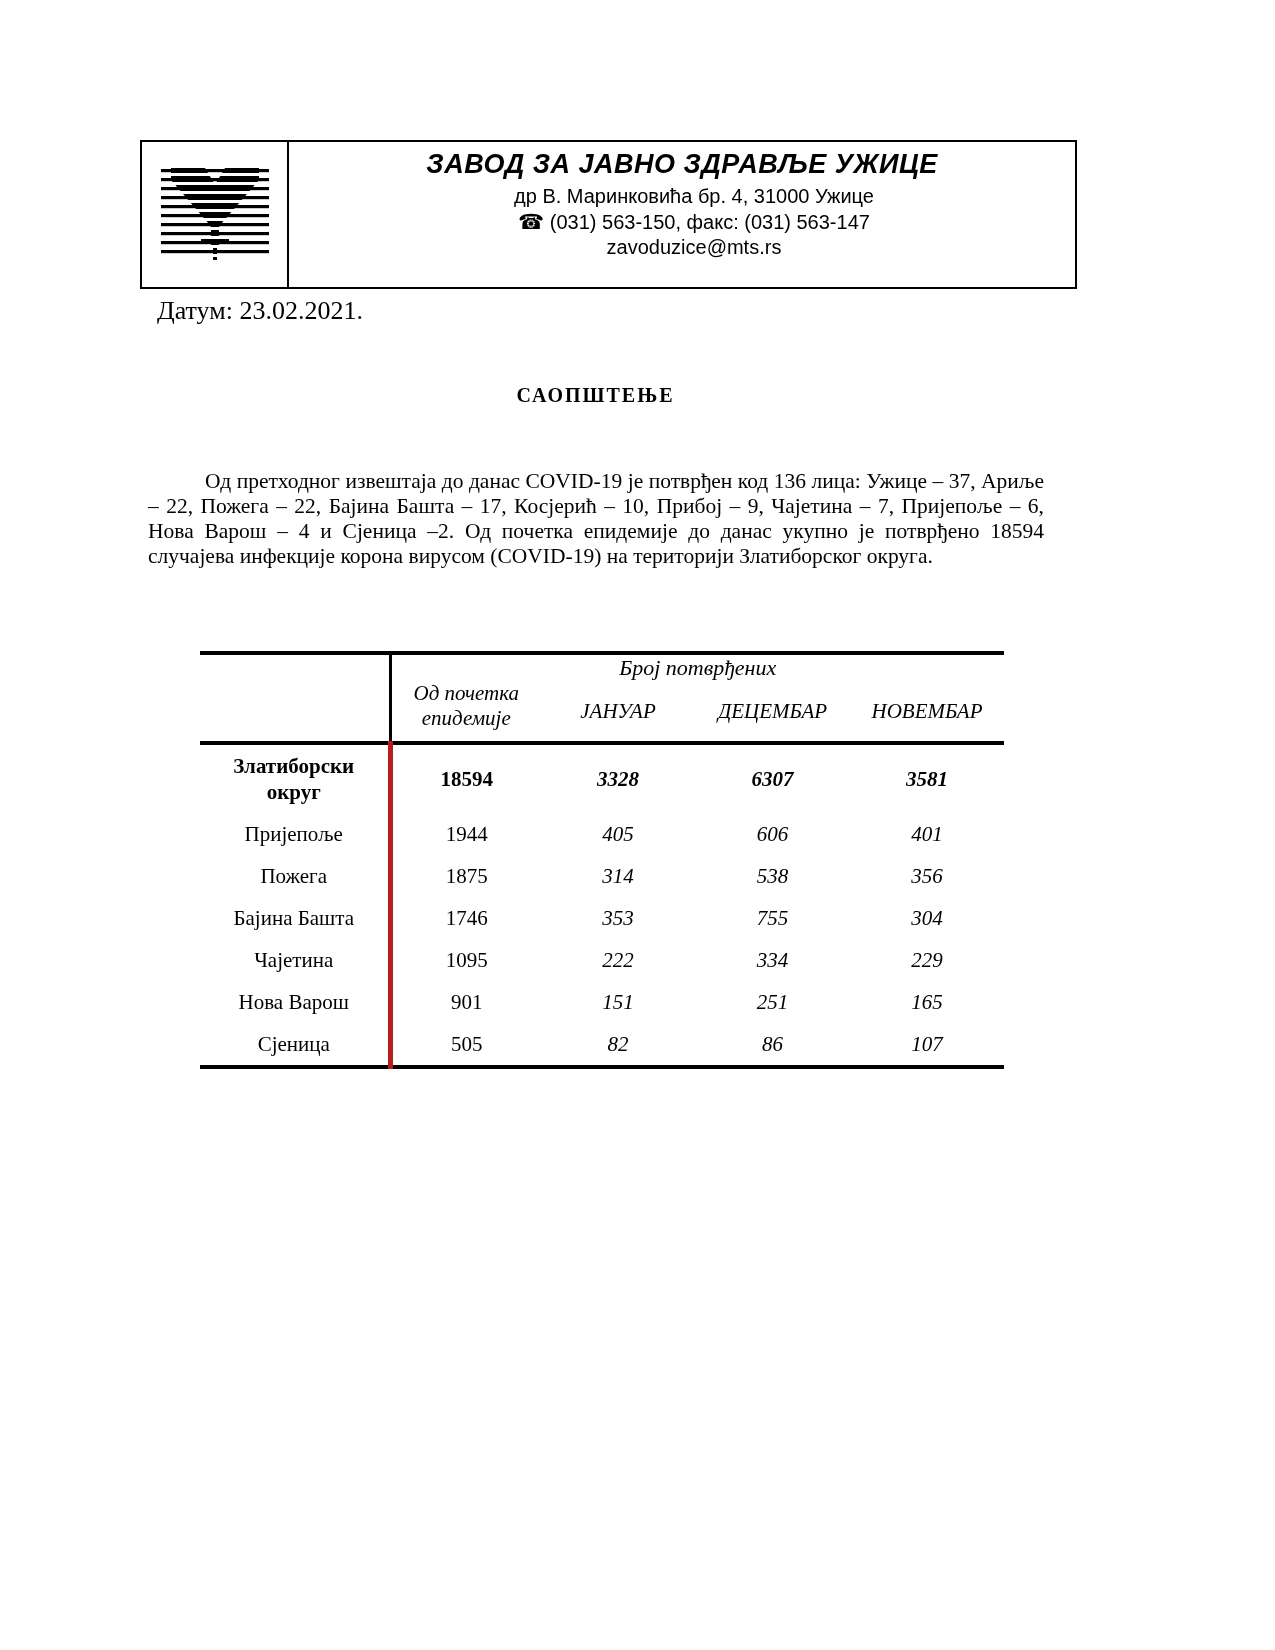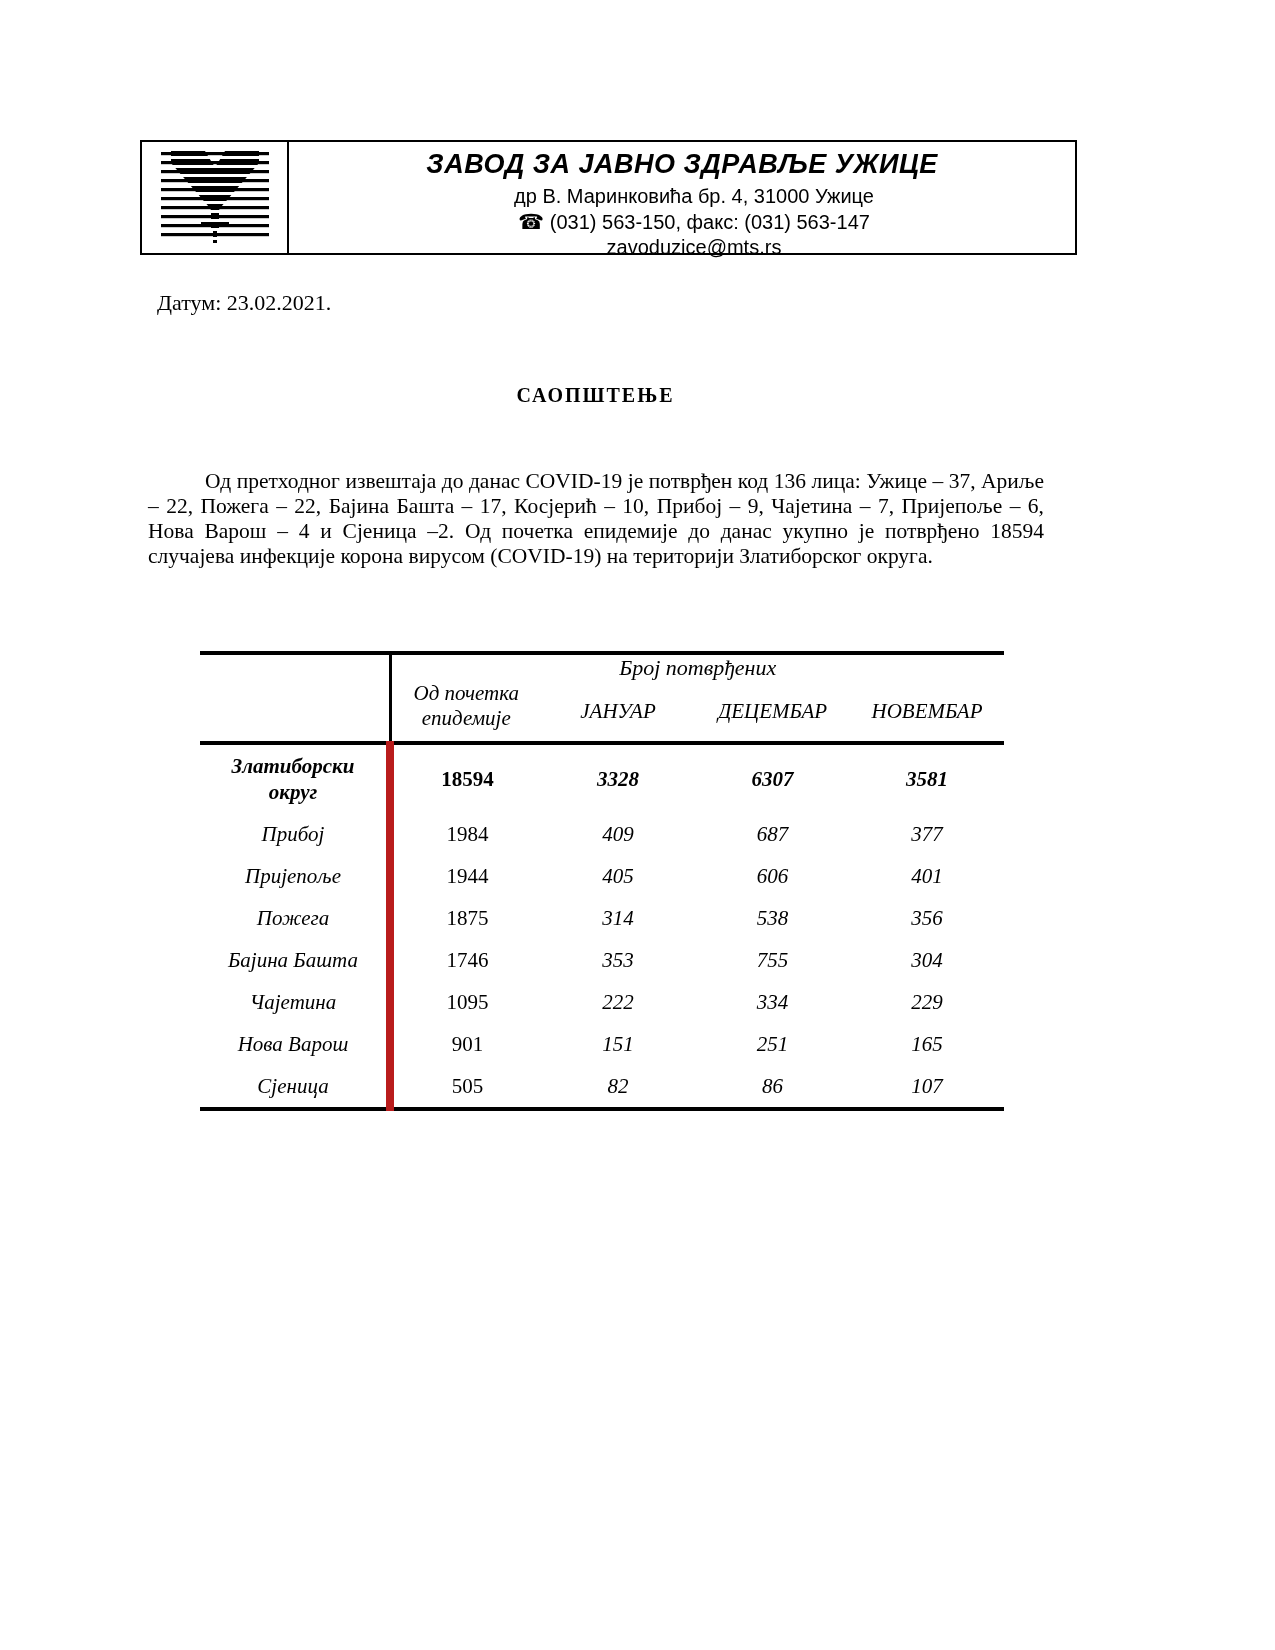--- a/index.html
+++ b/index.html
@@ -10,21 +10,21 @@
     margin:0 auto;
     background:#ffffff;
     color:#000;
     font-family:"Liberation Serif", serif;
     overflow:hidden;
   }
 
   
   .letterhead {
     position:absolute; left:140px; top:140px;
-    width:937px; height:115px;
+    width:937px; height:149px;
     border:2px solid #000;
     display:flex;
   }
   .logo-cell {
     width:147px; flex:0 0 147px;
     border-right:2px solid #000;
     display:flex; align-items:center; justify-content:center;
   }
   .logo-cell svg { display:block; }
   .head-text {
@@ -37,22 +37,22 @@
   .org-name {
     font-size:27px; font-weight:bold; font-style:italic;
     letter-spacing:0.5px;
     margin-bottom:6px;
   }
   .head-line { font-size:20px; line-height:25px;padding-left:24px; }
   .phone-icon { font-size:21px; }
 
   
   .date-line {
-    position:absolute; left:157px; top:290px;
-    font-size:22px;
+    position:absolute; left:157px; top:296px;
+    font-size:26px;
   }
 
   
   .doc-title {
     position:absolute; left:148px; top:384px; width:895px;
     text-align:center;
     font-size:20px; font-weight:bold;
     letter-spacing:2px;
   }
 
@@ -94,21 +94,21 @@
   .colhead-row th { border-bottom:4px solid #000; }
   .colhead {
     font-weight:bold; font-style:italic;
     font-size:21px;
     padding:4px 0 14px 0;
     line-height:25px;
   }
   .colhead.first { padding:0 18px 10px 18px; }
 
   .covid-table tbody td { padding:8px 16px; line-height:26px; }
-  .covid-table tbody td.c-name { border-right:8px solid #b91c1c; padding:8px 10px;font-style:italic; }
+  .covid-table tbody td.c-name { border-right:5px solid #b91c1c; padding:8px 10px; }
   .covid-table tbody td.c-month { font-style:italic; }
   .covid-table tbody tr.district-row td { font-weight:bold; }
 </style>
 </head>
 <body>
 
 <div class="page">
 
   <div class="letterhead">
     <div class="logo-cell">
@@ -191,27 +191,20 @@
     </thead>
     <tbody>
         <tr class="district-row">
           <td class="c-name">Златиборски округ</td>
           <td class="c-total">18594</td>
           <td class="c-month">3328</td>
           <td class="c-month">6307</td>
           <td class="c-month">3581</td>
         </tr>
         <tr>
-          <td class="c-name">Прибој</td>
-          <td class="c-total">1984</td>
-          <td class="c-month">409</td>
-          <td class="c-month">687</td>
-          <td class="c-month">377</td>
-        </tr>
-        <tr>
           <td class="c-name">Пријепоље</td>
           <td class="c-total">1944</td>
           <td class="c-month">405</td>
           <td class="c-month">606</td>
           <td class="c-month">401</td>
         </tr>
         <tr>
           <td class="c-name">Пожега</td>
           <td class="c-total">1875</td>
           <td class="c-month">314</td>

